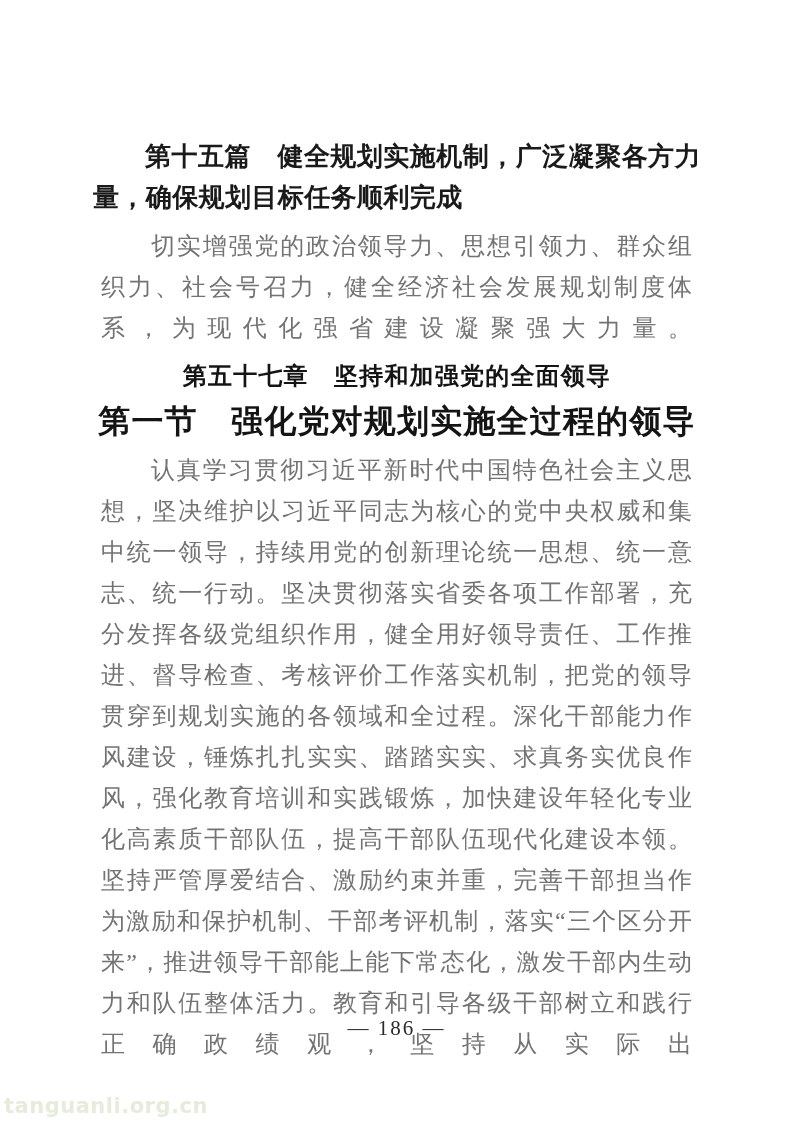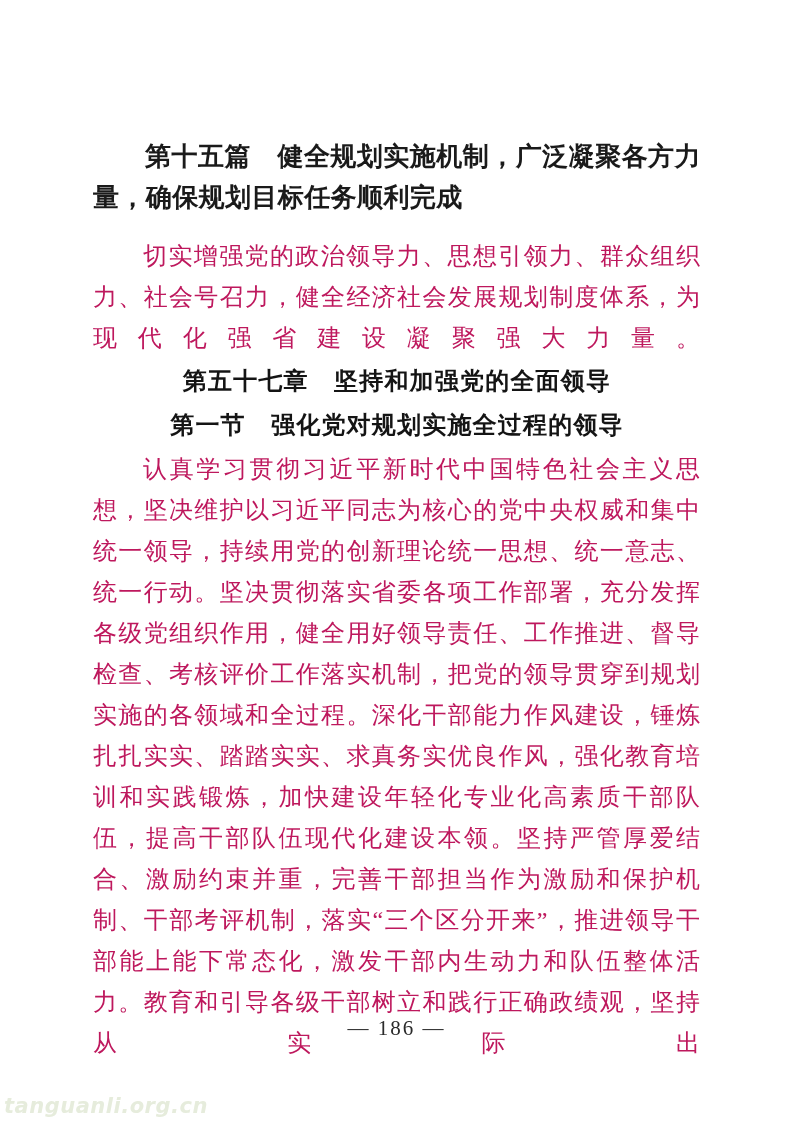--- a/index.html
+++ b/index.html
@@ -33,35 +33,35 @@
   .part-title {
     font-family: "DejaVu Sans", "Liberation Sans", sans-serif;
     font-weight: bold;
     font-size: 26px;
     line-height: 41px;
     color: #1a1a1a;
     text-indent: 52px;
     text-align: justify;
     text-align-last: left;
     letter-spacing: 0.4px;
-    margin: 0 0 18px 0;
+    margin: 0 0 2px 0;
     word-break: break-all;
   }
 
   
   .para {
     font-family: "Liberation Serif", "DejaVu Serif", serif;
     font-size: 24px;
     line-height: 41px;
-    color: #be185d;
+    color: #737373;
     text-indent: 50px;
     text-align: justify;
     text-align-last: left;
     letter-spacing: 1.1px;
-    margin: 0;
+    margin: 8px;
     word-break: break-all;
   }
   .para.full-justify {
     text-align-last: justify;
   }
 
   
   .chapter-heading {
     font-family: Liberation Mono, monospace;
     font-weight: bold;
@@ -69,23 +69,23 @@
     line-height: 41px;
     color: #141414;
     text-align: center;
     letter-spacing: 1.2px;
     margin: 3px 0 2px 0;
     white-space: pre;
   }
 
   
   .section-heading {
-    font-family: Liberation Mono, monospace;
+    font-family: Liberation Sans, sans-serif;
     font-weight: bold;
-    font-size: 24px;
+    font-size: 32px;
     line-height: 41px;
     color: #141414;
     text-align: center;
     letter-spacing: 1.2px;
     margin: 3px 0 2px 0;
     white-space: pre;
   }
 
   
   .page-footer {
@@ -106,21 +106,20 @@
     position: absolute;
     left: 4px;
     top: 1094px;
     font-family: "DejaVu Sans", "Liberation Sans", sans-serif;
     font-size: 21px;
     font-weight: bold;
     letter-spacing: 0.5px;
     color: #e6ecdc;
     user-select: none;
     white-space: pre;
-    font-style: italic;
   }
 </style>
 </head>
 <body>
 
 <div class="page">
 
   <div class="content">
 
     <h1 class="part-title">第十五篇　健全规划实施机制，广泛凝聚各方力量，确保规划目标任务顺利完成</h1>

